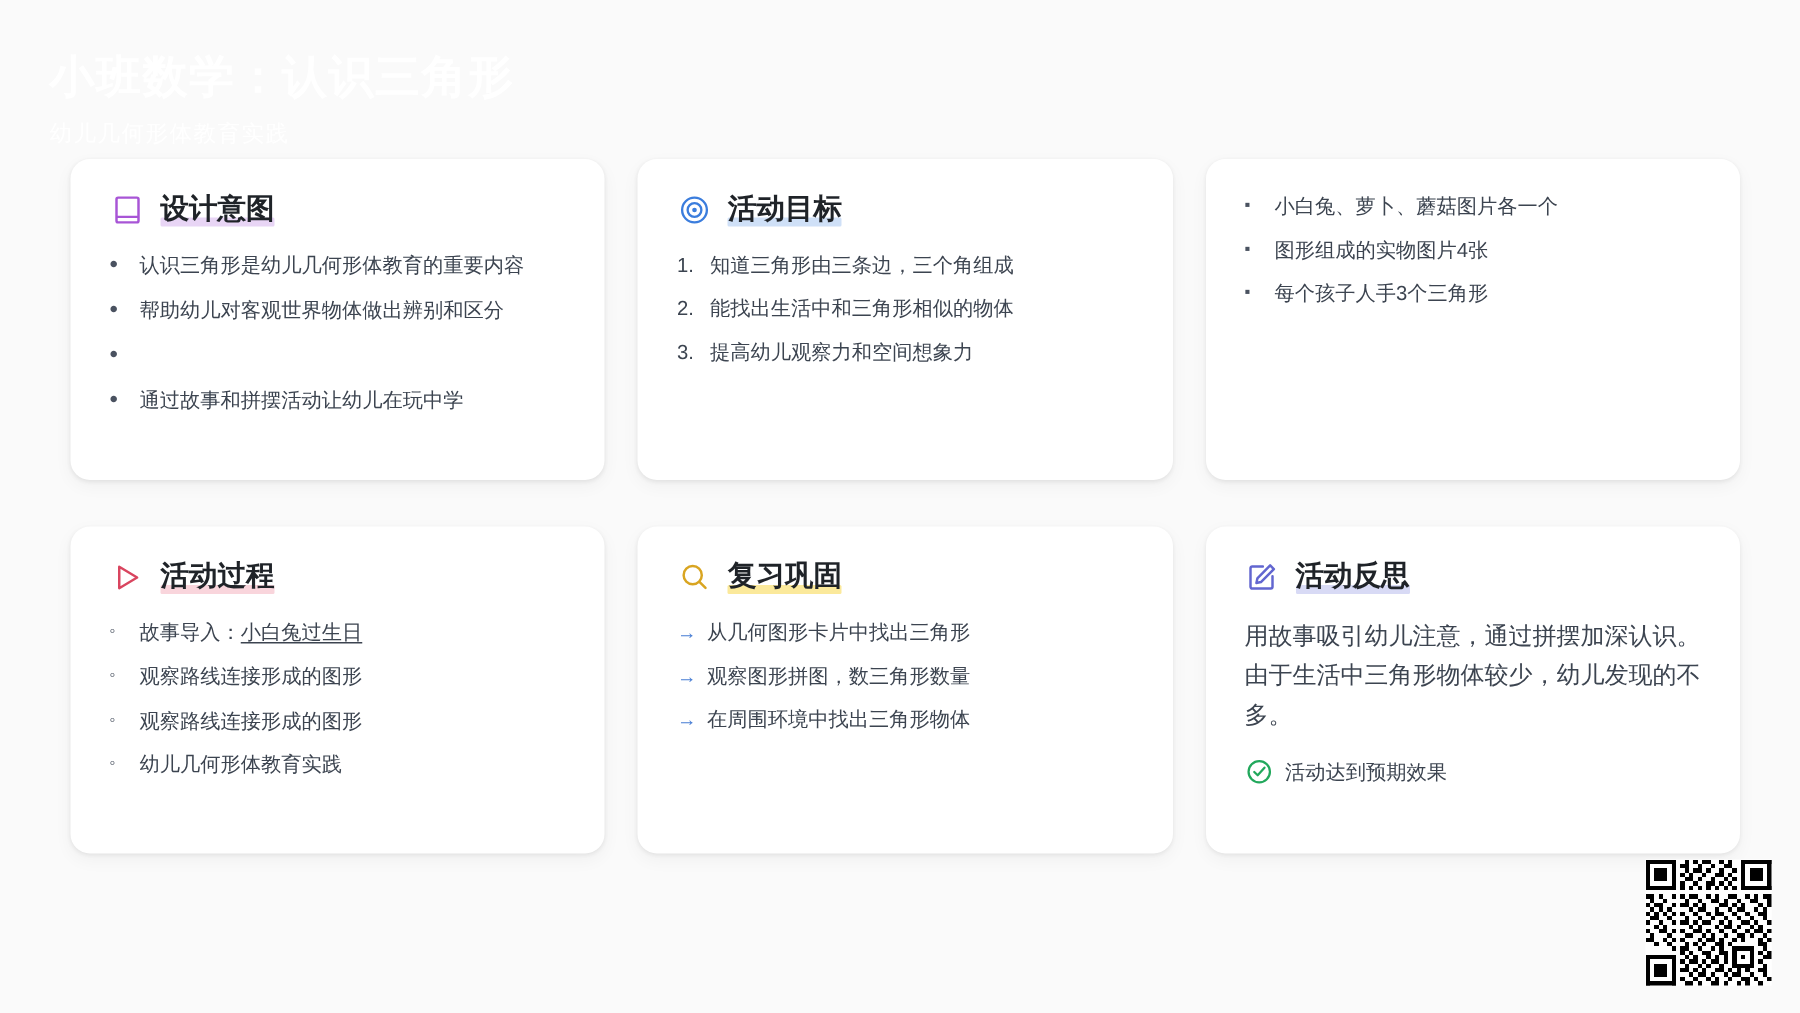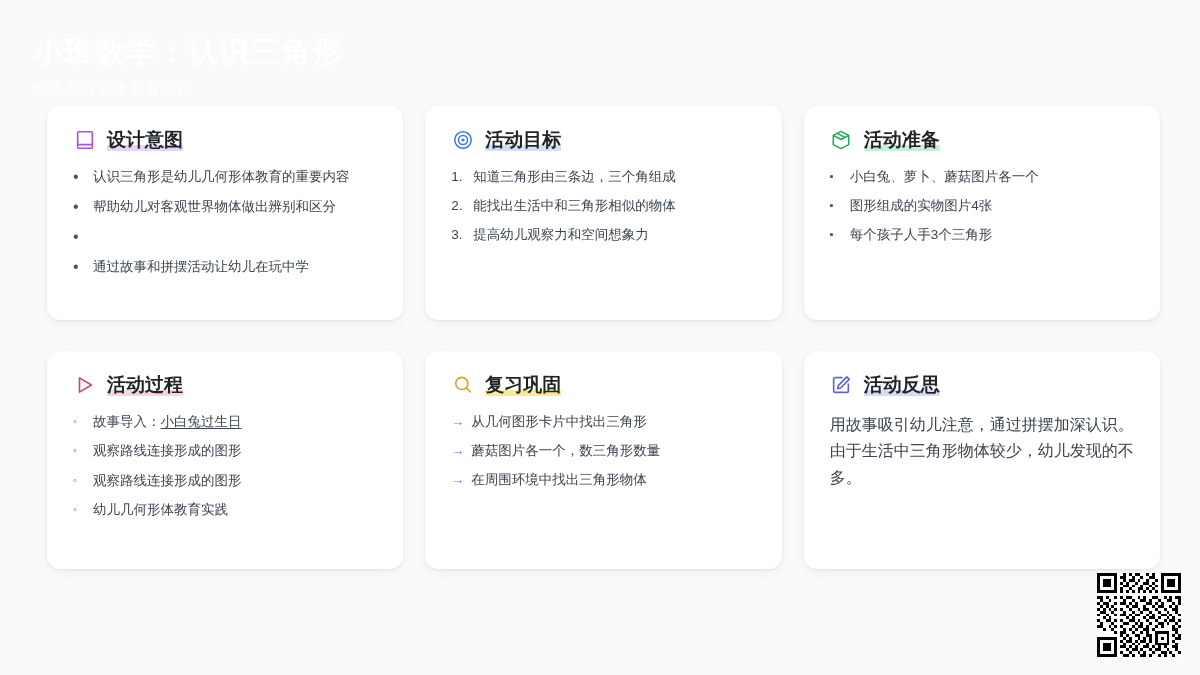--- a/index.html
+++ b/index.html
@@ -230,33 +230,20 @@
         <span class="li-text">能找出生活中和三角形相似的物体</span>
       </li>
       <li>
         <span class="li-marker num">3.</span>
         <span class="li-text">提高幼儿观察力和空间想象力</span>
       </li>
     </ol>
   </div>
 
   <div class="card">
-    <div class="card-head">
-      <span class="card-icon">
-        <svg width="22" height="22" viewBox="0 0 24 24" fill="none" stroke="#22a85c" stroke-width="1.7" stroke-linejoin="round">
-          <path d="M12 2.6 20.4 7v10L12 21.4 3.6 17V7Z"></path>
-          <path d="M3.6 7 12 11.4 20.4 7"></path>
-          <path d="M7.8 4.8l8.4 4.4"></path>
-        </svg>
-      </span>
-      <span class="card-title-wrap">
-        <span class="title-underline" style="background:#c6f0d4"></span>
-        <span class="card-title">活动准备</span>
-      </span>
-    </div>
     <ul class="card-list">
       <li>
         <span class="li-marker square">▪</span>
         <span class="li-text">小白兔、萝卜、蘑菇图片各一个</span>
       </li>
       <li>
         <span class="li-marker square">▪</span>
         <span class="li-text">图形组成的实物图片4张</span>
       </li>
       <li>
@@ -311,21 +298,21 @@
         <span class="card-title">复习巩固</span>
       </span>
     </div>
     <ul class="card-list">
       <li>
         <span class="li-marker arrow">→</span>
         <span class="li-text">从几何图形卡片中找出三角形</span>
       </li>
       <li>
         <span class="li-marker arrow">→</span>
-        <span class="li-text">蘑菇图片各一个，数三角形数量</span>
+        <span class="li-text">观察图形拼图，数三角形数量</span>
       </li>
       <li>
         <span class="li-marker arrow">→</span>
         <span class="li-text">在周围环境中找出三角形物体</span>
       </li>
     </ul>
   </div>
 
   <div class="card">
     <div class="card-head">
@@ -334,20 +321,29 @@
           <path d="M13 4H5.2A1.2 1.2 0 0 0 4 5.2v13.6A1.2 1.2 0 0 0 5.2 20h13.6a1.2 1.2 0 0 0 1.2-1.2V11"></path>
           <path d="M18.3 3.2 21 5.9 11.6 15.3 8.3 16l.7-3.3Z"></path>
         </svg>
       </span>
       <span class="card-title-wrap">
         <span class="title-underline" style="background:#d8daf5"></span>
         <span class="card-title">活动反思</span>
       </span>
     </div>
     <div class="card-para">用故事吸引幼儿注意，通过拼摆加深认识。由于生活中三角形物体较少，幼儿发现的不多。</div>
+    <div class="note-row">
+      <span class="note-icon">
+        <svg width="19" height="19" viewBox="0 0 24 24" fill="none" stroke="#22a85c" stroke-width="1.9" stroke-linecap="round" stroke-linejoin="round">
+          <circle cx="12" cy="12" r="9"></circle>
+          <path d="M7.8 12.2 10.7 15 16.4 8.6"></path>
+        </svg>
+      </span>
+      <span>活动达到预期效果</span>
+    </div>
   </div>
 
 </div>
 
 <div class="qr">
   <svg viewBox="0 0 29 29" shape-rendering="crispEdges">
     <rect width="29" height="29" fill="#ffffff"></rect>
     <g fill="#000000">
 
       <rect x="0" y="0" width="7" height="1"></rect>

